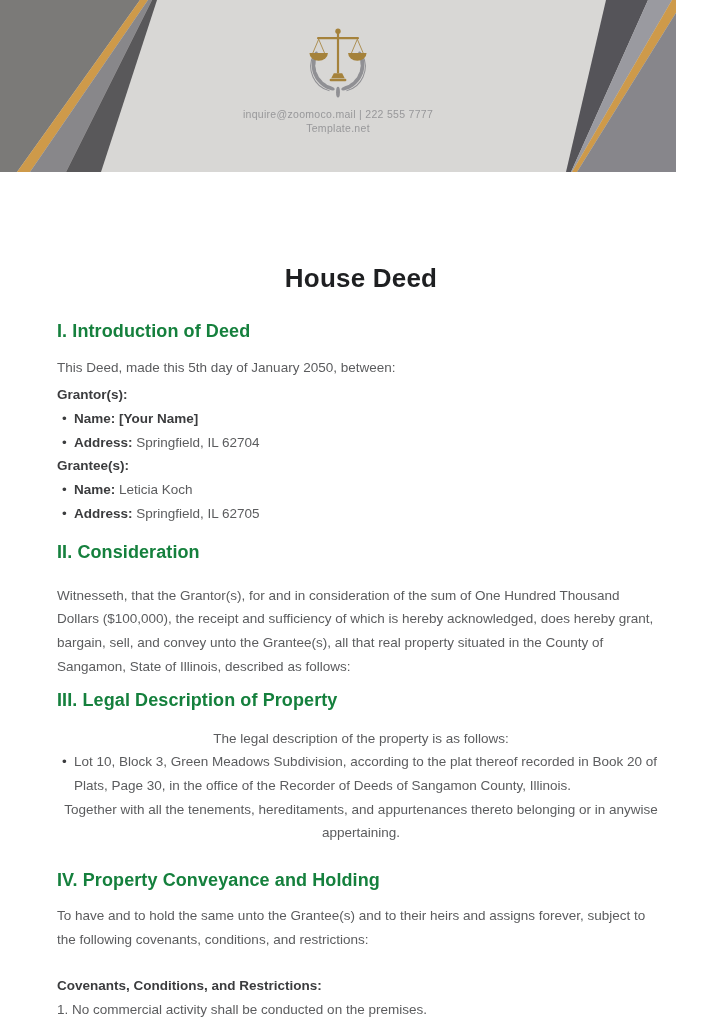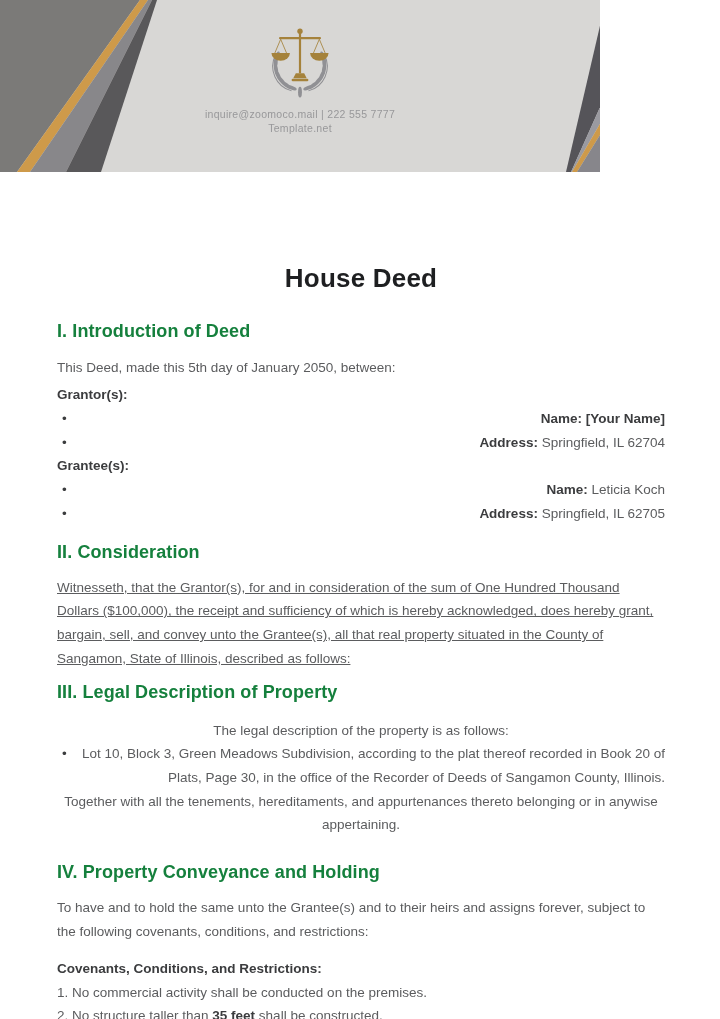--- a/index.html
+++ b/index.html
@@ -8,21 +8,21 @@
     height: 1019px;
     overflow: hidden;
     background: #ffffff;
     font-family: "Liberation Sans", sans-serif;
     position: relative;
   }
 
   
   .hdr {
     position: relative;
-    width: 600px;
+    width: 676px;
     height: 172px;
     background: #d8d7d5;
     overflow: hidden;
   }
   .shape { position: absolute; top: 0; left: 0; width: 720px; height: 172px; }
   .l-gray  { background: #7b7a78; clip-path: polygon(0 0, 140px 0, 17px 172px, 0 172px); }
   .l-gold  { background: #ce9a4a; clip-path: polygon(140px 0, 148px 0, 30px 172px, 17px 172px); }
   .l-mid   { background: #88878a; clip-path: polygon(148px 0, 152px 0, 66px 172px, 30px 172px); }
   .l-dark  { background: #59585a; clip-path: polygon(152px 0, 157px 0, 101px 172px, 66px 172px); }
   .r-dark  { background: #555459; clip-path: polygon(606px 0, 648px 0, 571px 172px, 566px 172px); }
@@ -73,28 +73,28 @@
   }
   .s1 h2 { margin-top: 25px; }
   .s2 h2 { margin-top: 14px; }
   .s3 h2 { margin-top: 9px; }
   .s4 h2 { margin-top: 23px; }
 
   .intro1 { margin: 15px 0 0 0; line-height: 19px; }
   .kv { margin: 6px 0 8px 0; line-height: 23.8px; }
   .kv .grp-label, .kv b, .sub b, .sub, b.dark { color: #3b3c3e; font-weight: 700; }
   ul.blt { margin: 0; padding: 0; list-style: none; }
-  ul.blt li { position: relative; padding-left: 17px; text-align: right; }
+  ul.blt li { position: relative; padding-left: 17px; }
   ul.blt li::before { content: "•"; position: absolute; left: 5px; color: #3b3c3e; }
 
-  .para2 { margin: 12px 0 0 0; line-height: 23.7px; text-decoration: underline; }
+  .para2 { margin: 20px 0 0 0; line-height: 23.7px; }
   .s3body { margin: 15px 0 0 0; line-height: 23.7px; }
   .s3body p { margin: 0; text-align: center; }
   .para4 { margin: 12px 0 0 0; line-height: 23.7px; }
-  .sub { margin: 15px 0 0 0; line-height: 20px; font-size: 13.5px; }
+  .sub { margin: 24px 0 0 0; line-height: 20px; font-size: 13.5px; }
   .numlist { margin: 2px 0 0 0; line-height: 23.7px; }
   .numlist div { white-space: nowrap; }
 </style>
 </head>
 <body>
 
 <div class="hdr">
   <div class="shape l-gray"></div>
   <div class="shape l-gold"></div>
   <div class="shape l-mid"></div>

